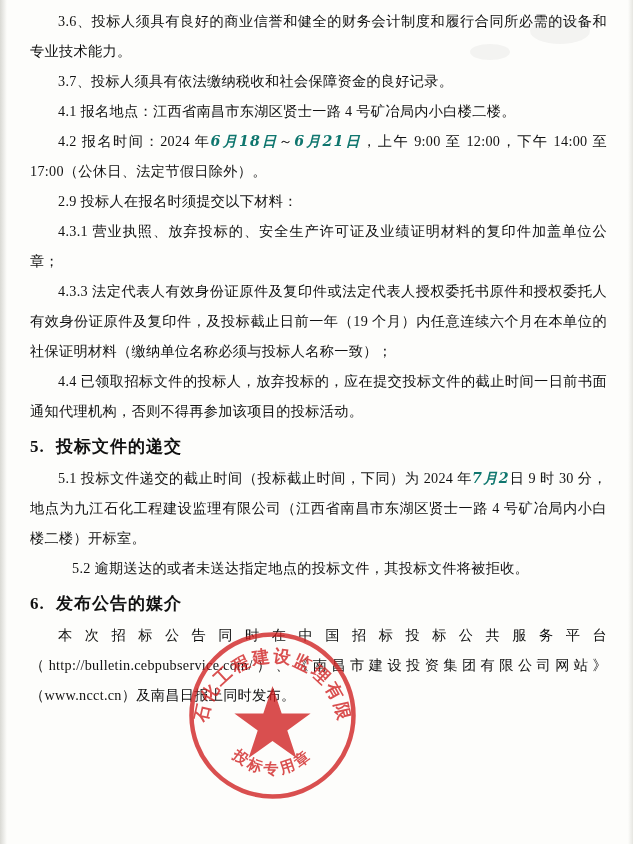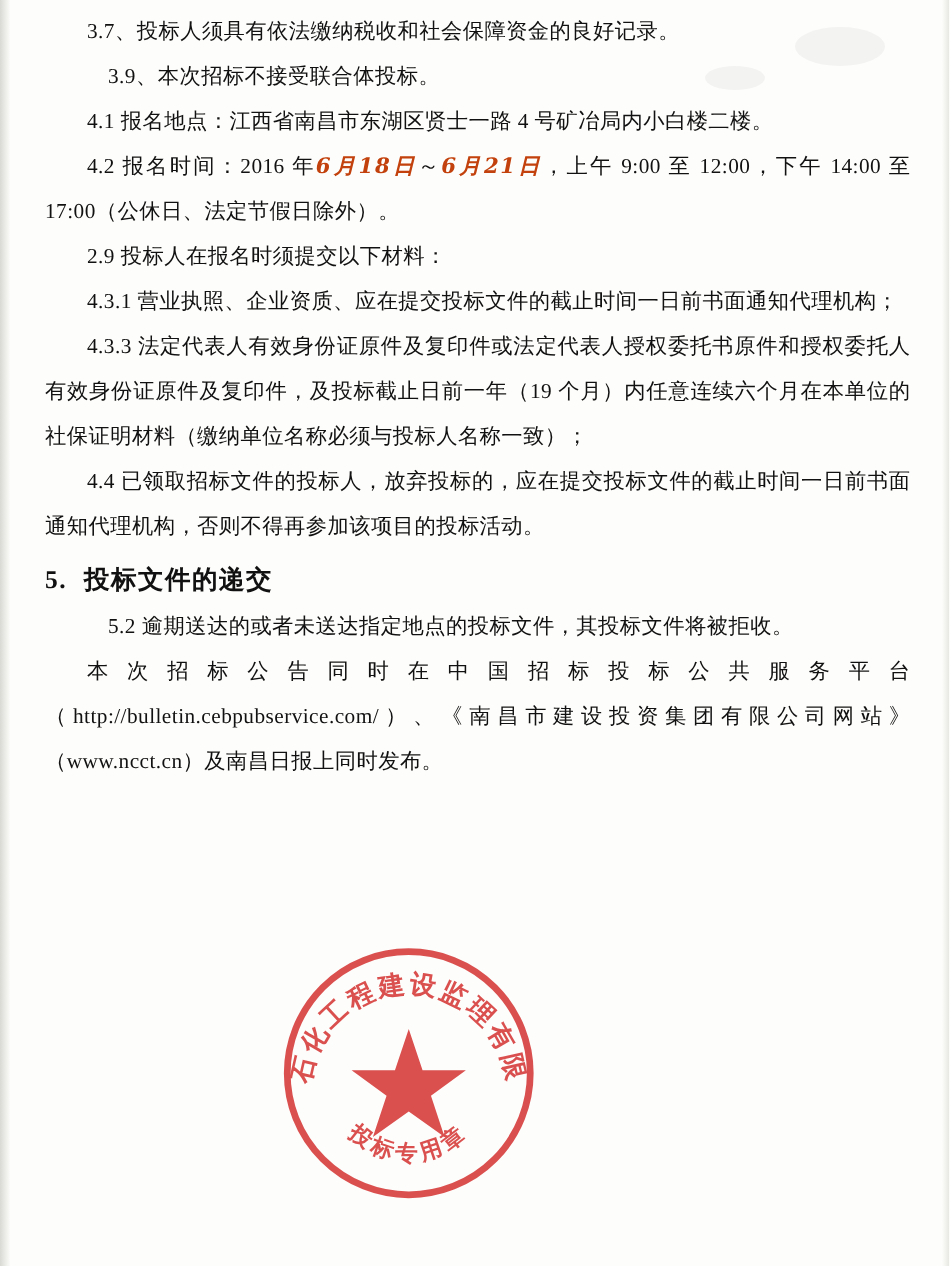--- a/index.html
+++ b/index.html
@@ -43,21 +43,21 @@
     line-height: 33px;
     font-weight: bold;
     letter-spacing: 1px;
   }
   .sec .num {
     display: inline-block;
     min-width: 26px;
   }
   .hand {
     font-family: "DejaVu Serif", serif;
-    color: #c2410c;
+    color: #0f766e;
     font-weight: bold;
     font-style: italic;
     letter-spacing: 1px;
   }
   
   .seal {
     position: absolute;
     left: 185px;
     top: 628px;
     width: 175px;
@@ -85,40 +85,44 @@
 </style>
 </head>
 <body>
 
 <div id="page">
   <div class="page-edge-l"></div>
   <div class="page-edge-r"></div>
 
   <div class="doc">
 
+    <p class="para ind2">3.6、投标人须具有良好的商业信誉和健全的财务会计制度和履行合同所必需的设备和专业技术能力。</p>
     <p class="para ind2">3.7、投标人须具有依法缴纳税收和社会保障资金的良好记录。</p>
-    <p class="para ind3">3.9、本次招标不接受联合体投标。</p>
 
 
     <p class="para ind2">4.1 报名地点：江西省南昌市东湖区贤士一路 4 号矿冶局内小白楼二楼。</p>
 
-    <p class="para ind2"><span>4.2 报名时间：2016 年</span><span class="hand">6月18日</span>～<span class="hand">6月21日</span><span>，上午 9:00 至 12:00，下午 14:00 至 17:00（公休日、法定节假日除外）。</span></p>
+    <p class="para ind2"><span>4.2 报名时间：2024 年</span><span class="hand">6月18日</span>～<span class="hand">6月21日</span><span>，上午 9:00 至 12:00，下午 14:00 至 17:00（公休日、法定节假日除外）。</span></p>
 
     <p class="para ind2">2.9 投标人在报名时须提交以下材料：</p>
-    <p class="para ind2">4.3.1 营业执照、企业资质、应在提交投标文件的截止时间一日前书面通知代理机构；</p>
+    <p class="para ind2">4.3.1 营业执照、放弃投标的、安全生产许可证及业绩证明材料的复印件加盖单位公章；</p>
     <p class="para ind2">4.3.3 法定代表人有效身份证原件及复印件或法定代表人授权委托书原件和授权委托人有效身份证原件及复印件，及投标截止日前一年（19 个月）内任意连续六个月在本单位的社保证明材料（缴纳单位名称必须与投标人名称一致）；</p>
     <p class="para ind2">4.4 已领取招标文件的投标人，放弃投标的，应在提交投标文件的截止时间一日前书面通知代理机构，否则不得再参加该项目的投标活动。</p>
 
     <h2 class="sec">
       <span class="num">5.</span><span>投标文件的递交</span>
     </h2>
 
+    <p class="para ind2"><span>5.1 投标文件递交的截止时间（投标截止时间，下同）为 2024 年</span><span class="hand">7月2</span><span>日 9 时 30 分，地点为九江石化工程建设监理有限公司（江西省南昌市东湖区贤士一路 4 号矿冶局内小白楼二楼）开标室。</span></p>
 
     <p class="para ind3">5.2 逾期送达的或者未送达指定地点的投标文件，其投标文件将被拒收。</p>
 
+    <h2 class="sec">
+      <span class="num">6.</span><span>发布公告的媒介</span>
+    </h2>
 
     <p class="para ind2">本次招标公告同时在中国招标投标公共服务平台（http://bulletin.cebpubservice.com/）、《南昌市建设投资集团有限公司网站》（www.ncct.cn）及南昌日报上同时发布。</p>
 
   </div>
 
   <div class="seal">
     <svg width="175" height="175" viewBox="0 0 175 175" xmlns="http://www.w3.org/2000/svg">
       <defs>
         <path id="arcTop" d="M 22,92 A 66,66 0 0 1 153,92" fill="none"></path>
         <path id="arcBottom" d="M 36,110 A 55,55 0 0 0 139,110" fill="none"></path>

